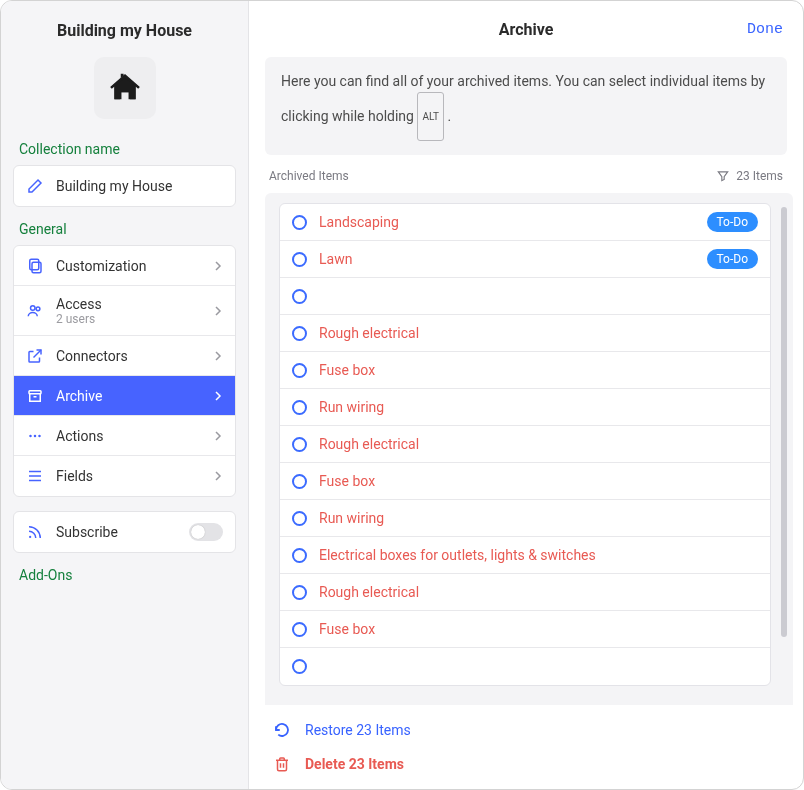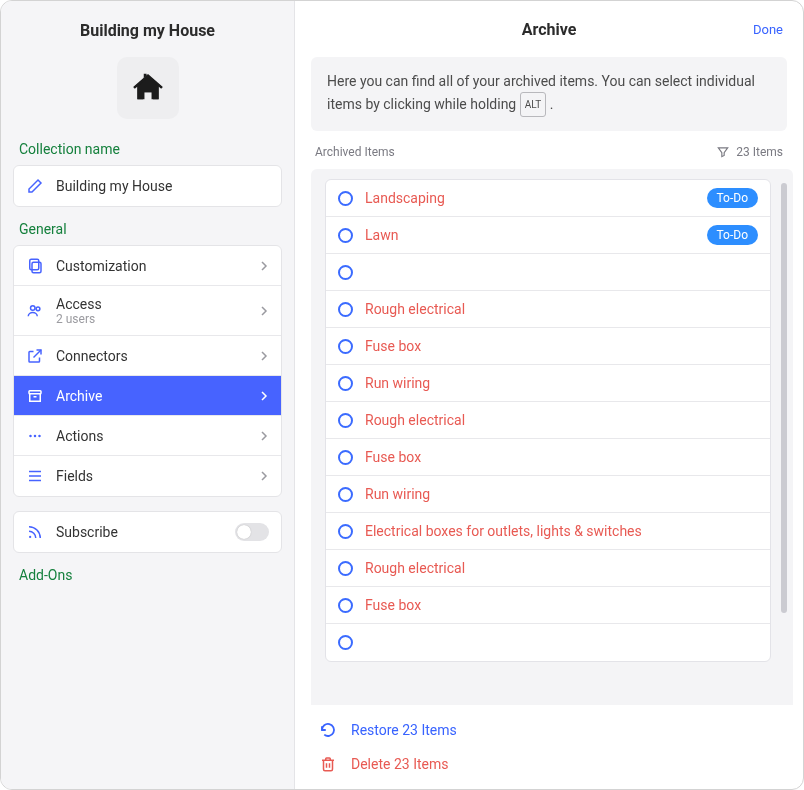--- a/index.html
+++ b/index.html
@@ -13,21 +13,21 @@
     width: 804px;
     height: 790px;
     border: 1px solid #d3d3d3;
     border-radius: 12px;
     overflow: hidden;
     display: flex;
     position: relative;
   }
   
   .sidebar {
-    width: 294px;
+    width: 248px;
     height: 100%;
     background: #f5f5f7;
     border-right: 1px solid #e4e4e7;
     overflow-y: auto;
     padding-bottom: 20px;
   }
   .sb-title {
     text-align: center;
     font-weight: 700;
     font-size: 16px;
@@ -107,37 +107,38 @@
     justify-content: center;
     align-items: center;
     height: 56px;
     position: relative;
   }
   .topbar-title { font-weight: 700; font-size: 16px; }
   .done-btn {
     position: absolute;
     right: 20px;
     color: #3863ff;
-    font-size: 13px;
+    font-size: 15px;
     cursor: pointer;
+    font-family: Liberation Mono, monospace;
   }
   .info-box {
     margin: 0 16px 14px 16px;
     background: #f4f4f6;
     border-radius: 6px;
     padding: 14px 16px;
     font-size: 14px;
     line-height: 1.5;
     color: #4c4c4c;
   }
   .kbd {
     display: inline-block;
     border: 1px solid #b8b8bc;
     border-radius: 3px;
-    padding: 4px 4px;
+    padding: 16px 4px;
     font-size: 10px;
     vertical-align: 1px;
     color: #4c4c4c;
     font-family: inherit;
   }
   .list-head {
     display: flex;
     align-items: flex-end;
     padding: 0 20px 6px 20px;
     font-size: 12px;
@@ -201,21 +202,21 @@
   }
   .action {
     display: flex;
     align-items: center;
     font-size: 14px;
     margin-bottom: 16px;
     cursor: pointer;
   }
   .action svg { width: 18px; height: 18px; margin-right: 14px; }
   .action.restore { color: #3863ff; }
-  .action.delete  { color: #e85a53; }
+  .action.delete  { color: #e85a53; font-weight: bold; }
 </style>
 </head>
 <body>
 
 <div class="window">
 
   <div class="sidebar">
     <div class="sb-title">Building my House</div>
     <div class="sb-icon-wrap">
       <div class="big-icon">

